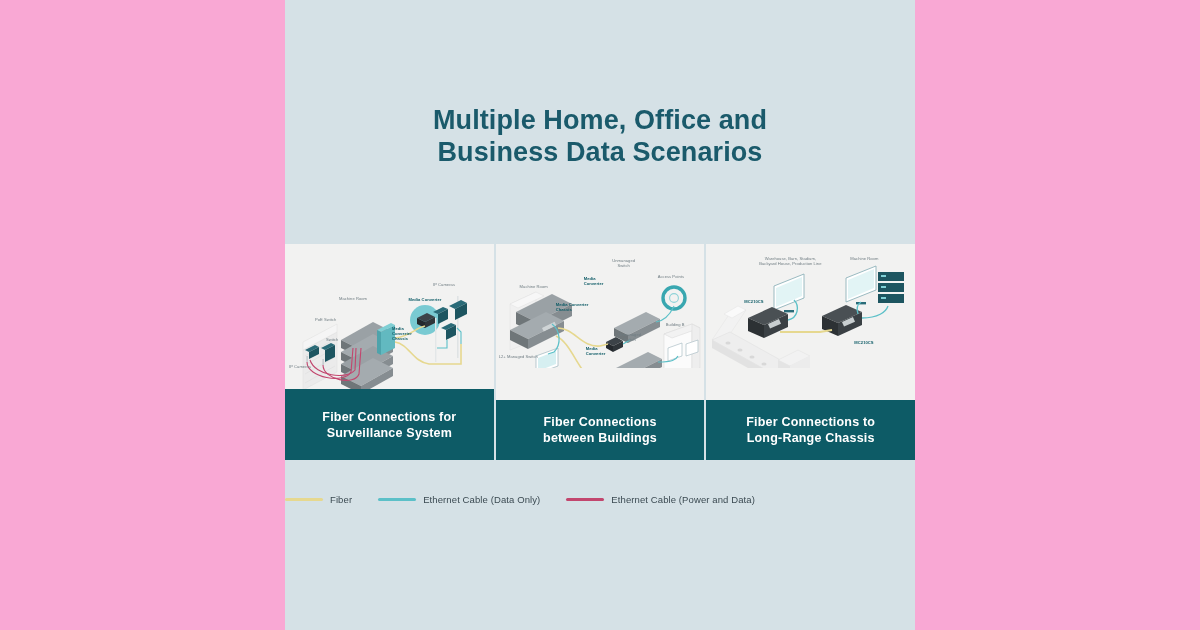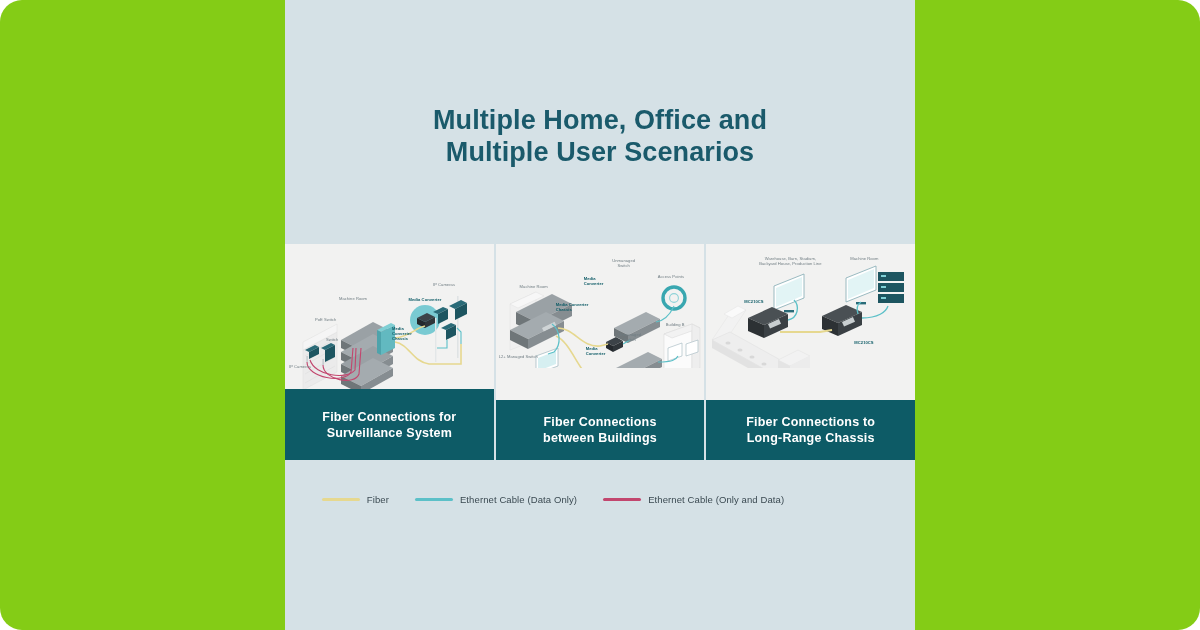--- a/index.html
+++ b/index.html
@@ -10,22 +10,21 @@
   body {
     width: 1200px;
     height: 630px;
     overflow: hidden;
     font-family: "Liberation Sans", sans-serif;
   }
   .stage {
     position: relative;
     width: 1200px;
     height: 630px;
-    background: #84cc16;
-    border-radius: 22px;
+    background: #f9a8d4;
   }
   
   .panel {
     position: absolute;
     left: 285px;
     top: 0;
     width: 630px;
     height: 630px;
     background: #d5e1e6;
   }
@@ -101,21 +100,21 @@
   svg.diagram { position: absolute; left: 0; top: 0; }
 
   
   .legend {
     position: absolute;
     left: 285px;
     top: 494px;
     width: 536px;
     display: flex;
     align-items: center;
-    justify-content: center;
+    justify-content: flex-start;
     gap: 26px;
   }
   .legend-item {
     display: flex;
     align-items: center;
     gap: 7px;
   }
   .legend-swatch {
     display: block;
     width: 38px;
@@ -130,21 +129,21 @@
   }
 </style>
 </head>
 <body>
 
 <div class="stage">
   <div class="panel"></div>
 
   <div class="title-wrap">
     <div class="title-line">Multiple Home, Office and</div>
-    <div class="title-line">Multiple User Scenarios</div>
+    <div class="title-line">Business Data Scenarios</div>
   </div>
 
   <div class="cards">
 
     <div class="card">
       <div class="card-figure">
         <svg class="diagram" width="210" height="156" viewBox="0 0 210 156">
 
           <g opacity="0.95">
             <polygon points="18,106 52,88 52,128 18,146" fill="#ebebeb" stroke="#dcdcdc" stroke-width="0.5"></polygon>
@@ -422,17 +421,17 @@
     <div class="legend-item">
       <span class="legend-swatch" style="background:#e6d88f;"></span>
       <span class="legend-label">Fiber</span>
     </div>
     <div class="legend-item">
       <span class="legend-swatch" style="background:#5cc0c8;"></span>
       <span class="legend-label">Ethernet Cable (Data Only)</span>
     </div>
     <div class="legend-item">
       <span class="legend-swatch" style="background:#c2466e;"></span>
-      <span class="legend-label">Ethernet Cable (Only and Data)</span>
+      <span class="legend-label">Ethernet Cable (Power and Data)</span>
     </div>
   </div>
 
 </div>
 
 </body></html>

